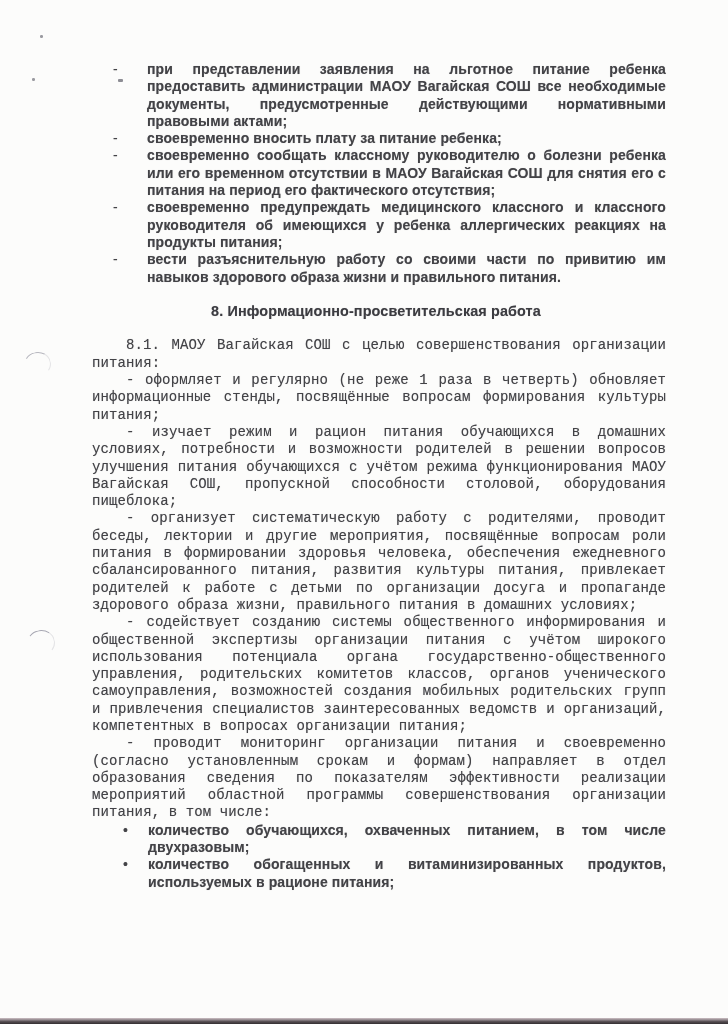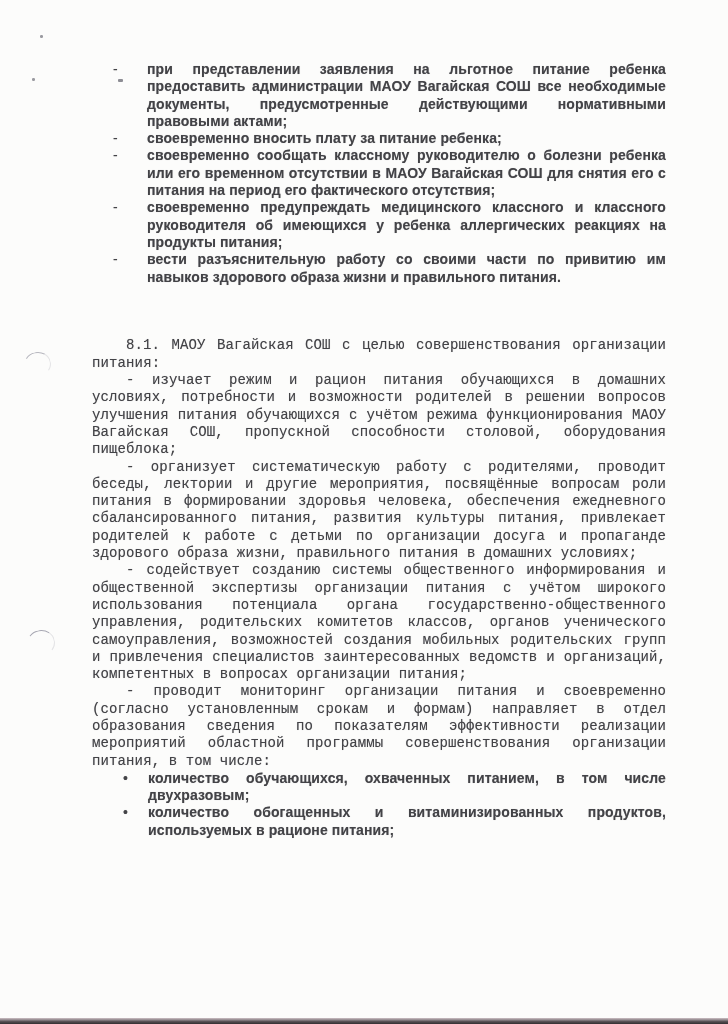--- a/index.html
+++ b/index.html
@@ -97,24 +97,25 @@
         <span class="li-marker">-</span>
         <span class="li-text">своевременно предупреждать медицинского классного и классного руководителя об имеющихся у ребенка аллергических реакциях на продукты питания;</span>
       </li>
       <li>
         <span class="li-marker">-</span>
         <span class="li-text">вести разъяснительную работу со своими части по привитию им навыков здорового образа жизни и правильного питания.</span>
       </li>
     </ul>
 
     <h2 class="heading">
-      <br>
+      <span>8. Информационно-просветительская работа</span><br>
     </h2>
 
     <p class="para">8.1. МАОУ Вагайская СОШ с целью совершенствования организации питания:</p>
+    <p class="para">- оформляет и регулярно (не реже 1 раза в четверть) обновляет информационные стенды, посвящённые вопросам формирования культуры питания;</p>
     <p class="para">- изучает режим и рацион питания обучающихся в домашних условиях, потребности и возможности родителей в решении вопросов улучшения питания обучающихся с учётом режима функционирования МАОУ Вагайская СОШ, пропускной способности столовой, оборудования пищеблока;</p>
     <p class="para">- организует систематическую работу с родителями, проводит беседы, лектории и другие мероприятия, посвящённые вопросам роли питания в формировании здоровья человека, обеспечения ежедневного сбалансированного питания, развития культуры питания, привлекает родителей к работе с детьми по организации досуга и пропаганде здорового образа жизни, правильного питания в домашних условиях;</p>
     <p class="para">- содействует созданию системы общественного информирования и общественной экспертизы организации питания с учётом широкого использования потенциала органа государственно-общественного управления, родительских комитетов классов, органов ученического самоуправления, возможностей создания мобильных родительских групп и привлечения специалистов заинтересованных ведомств и организаций, компетентных в вопросах организации питания;</p>
     <p class="para">- проводит мониторинг организации питания и своевременно (согласно установленным срокам и формам) направляет в отдел образования сведения по показателям эффективности реализации мероприятий областной программы совершенствования организации питания, в том числе:</p>
 
     <ul class="dot-list">
       <li>
         <span class="li-marker">•</span>
         <span class="li-text">количество обучающихся, охваченных питанием, в том числе двухразовым;</span>
       </li>

